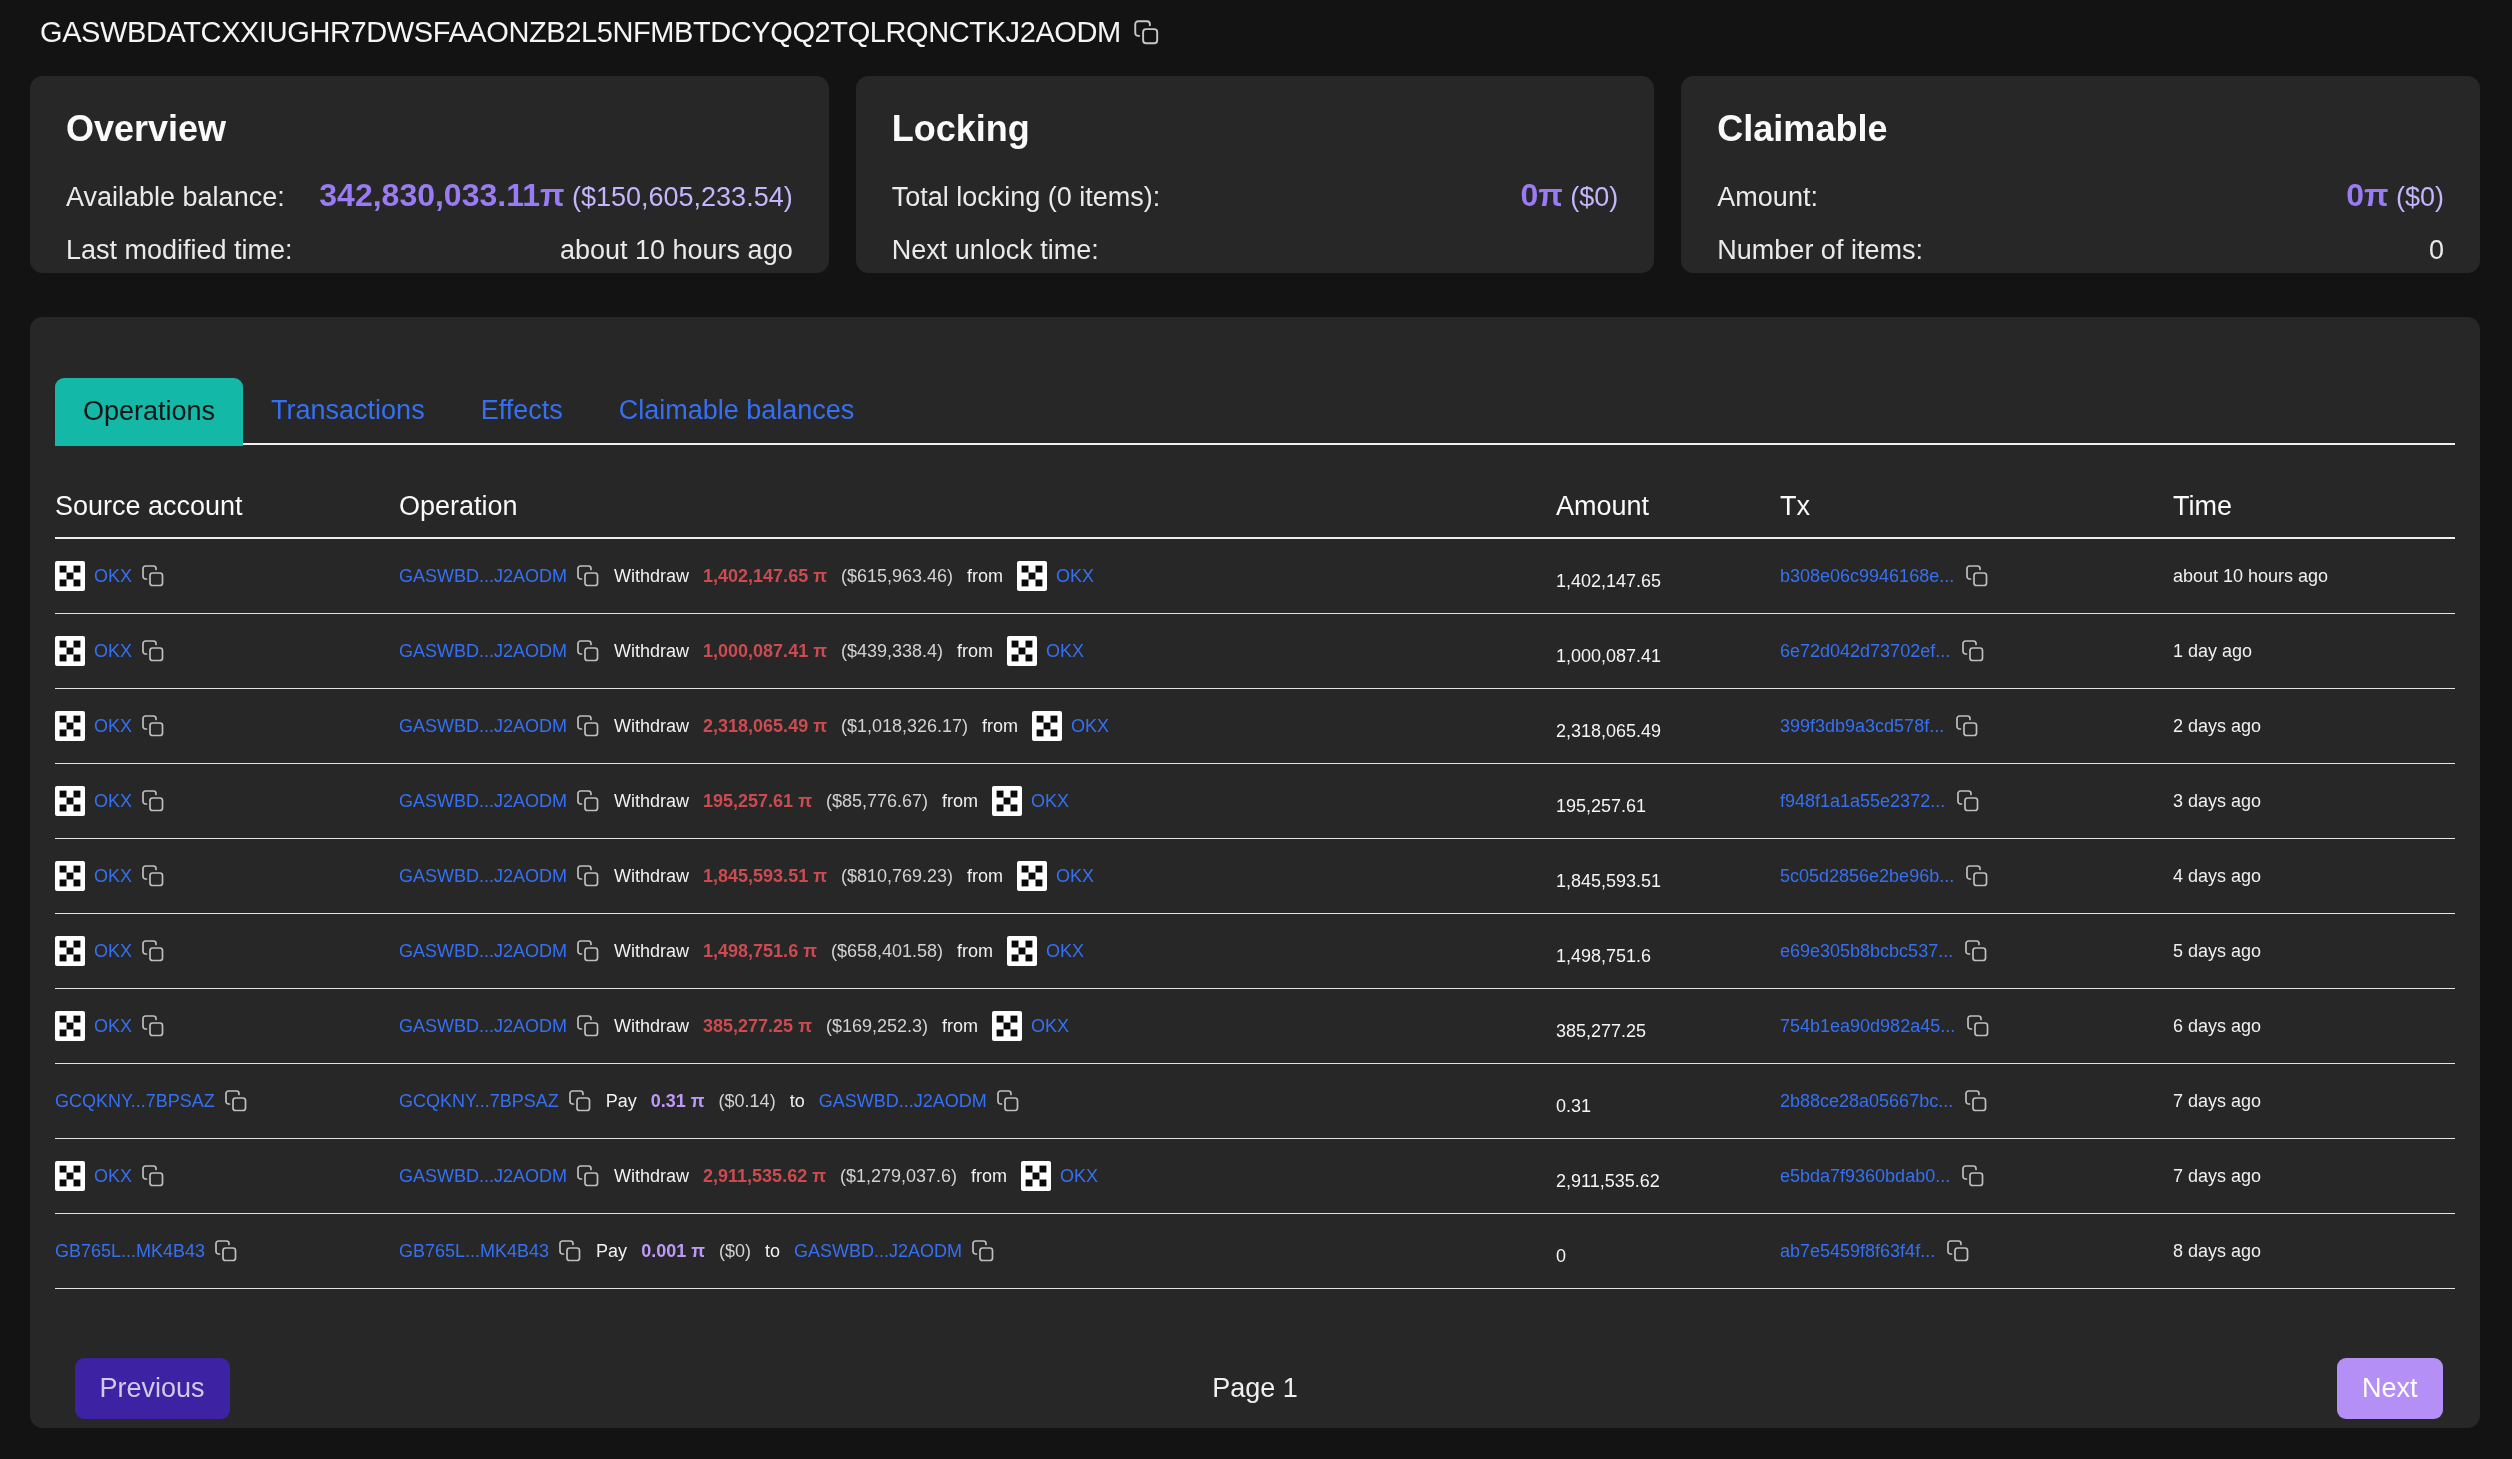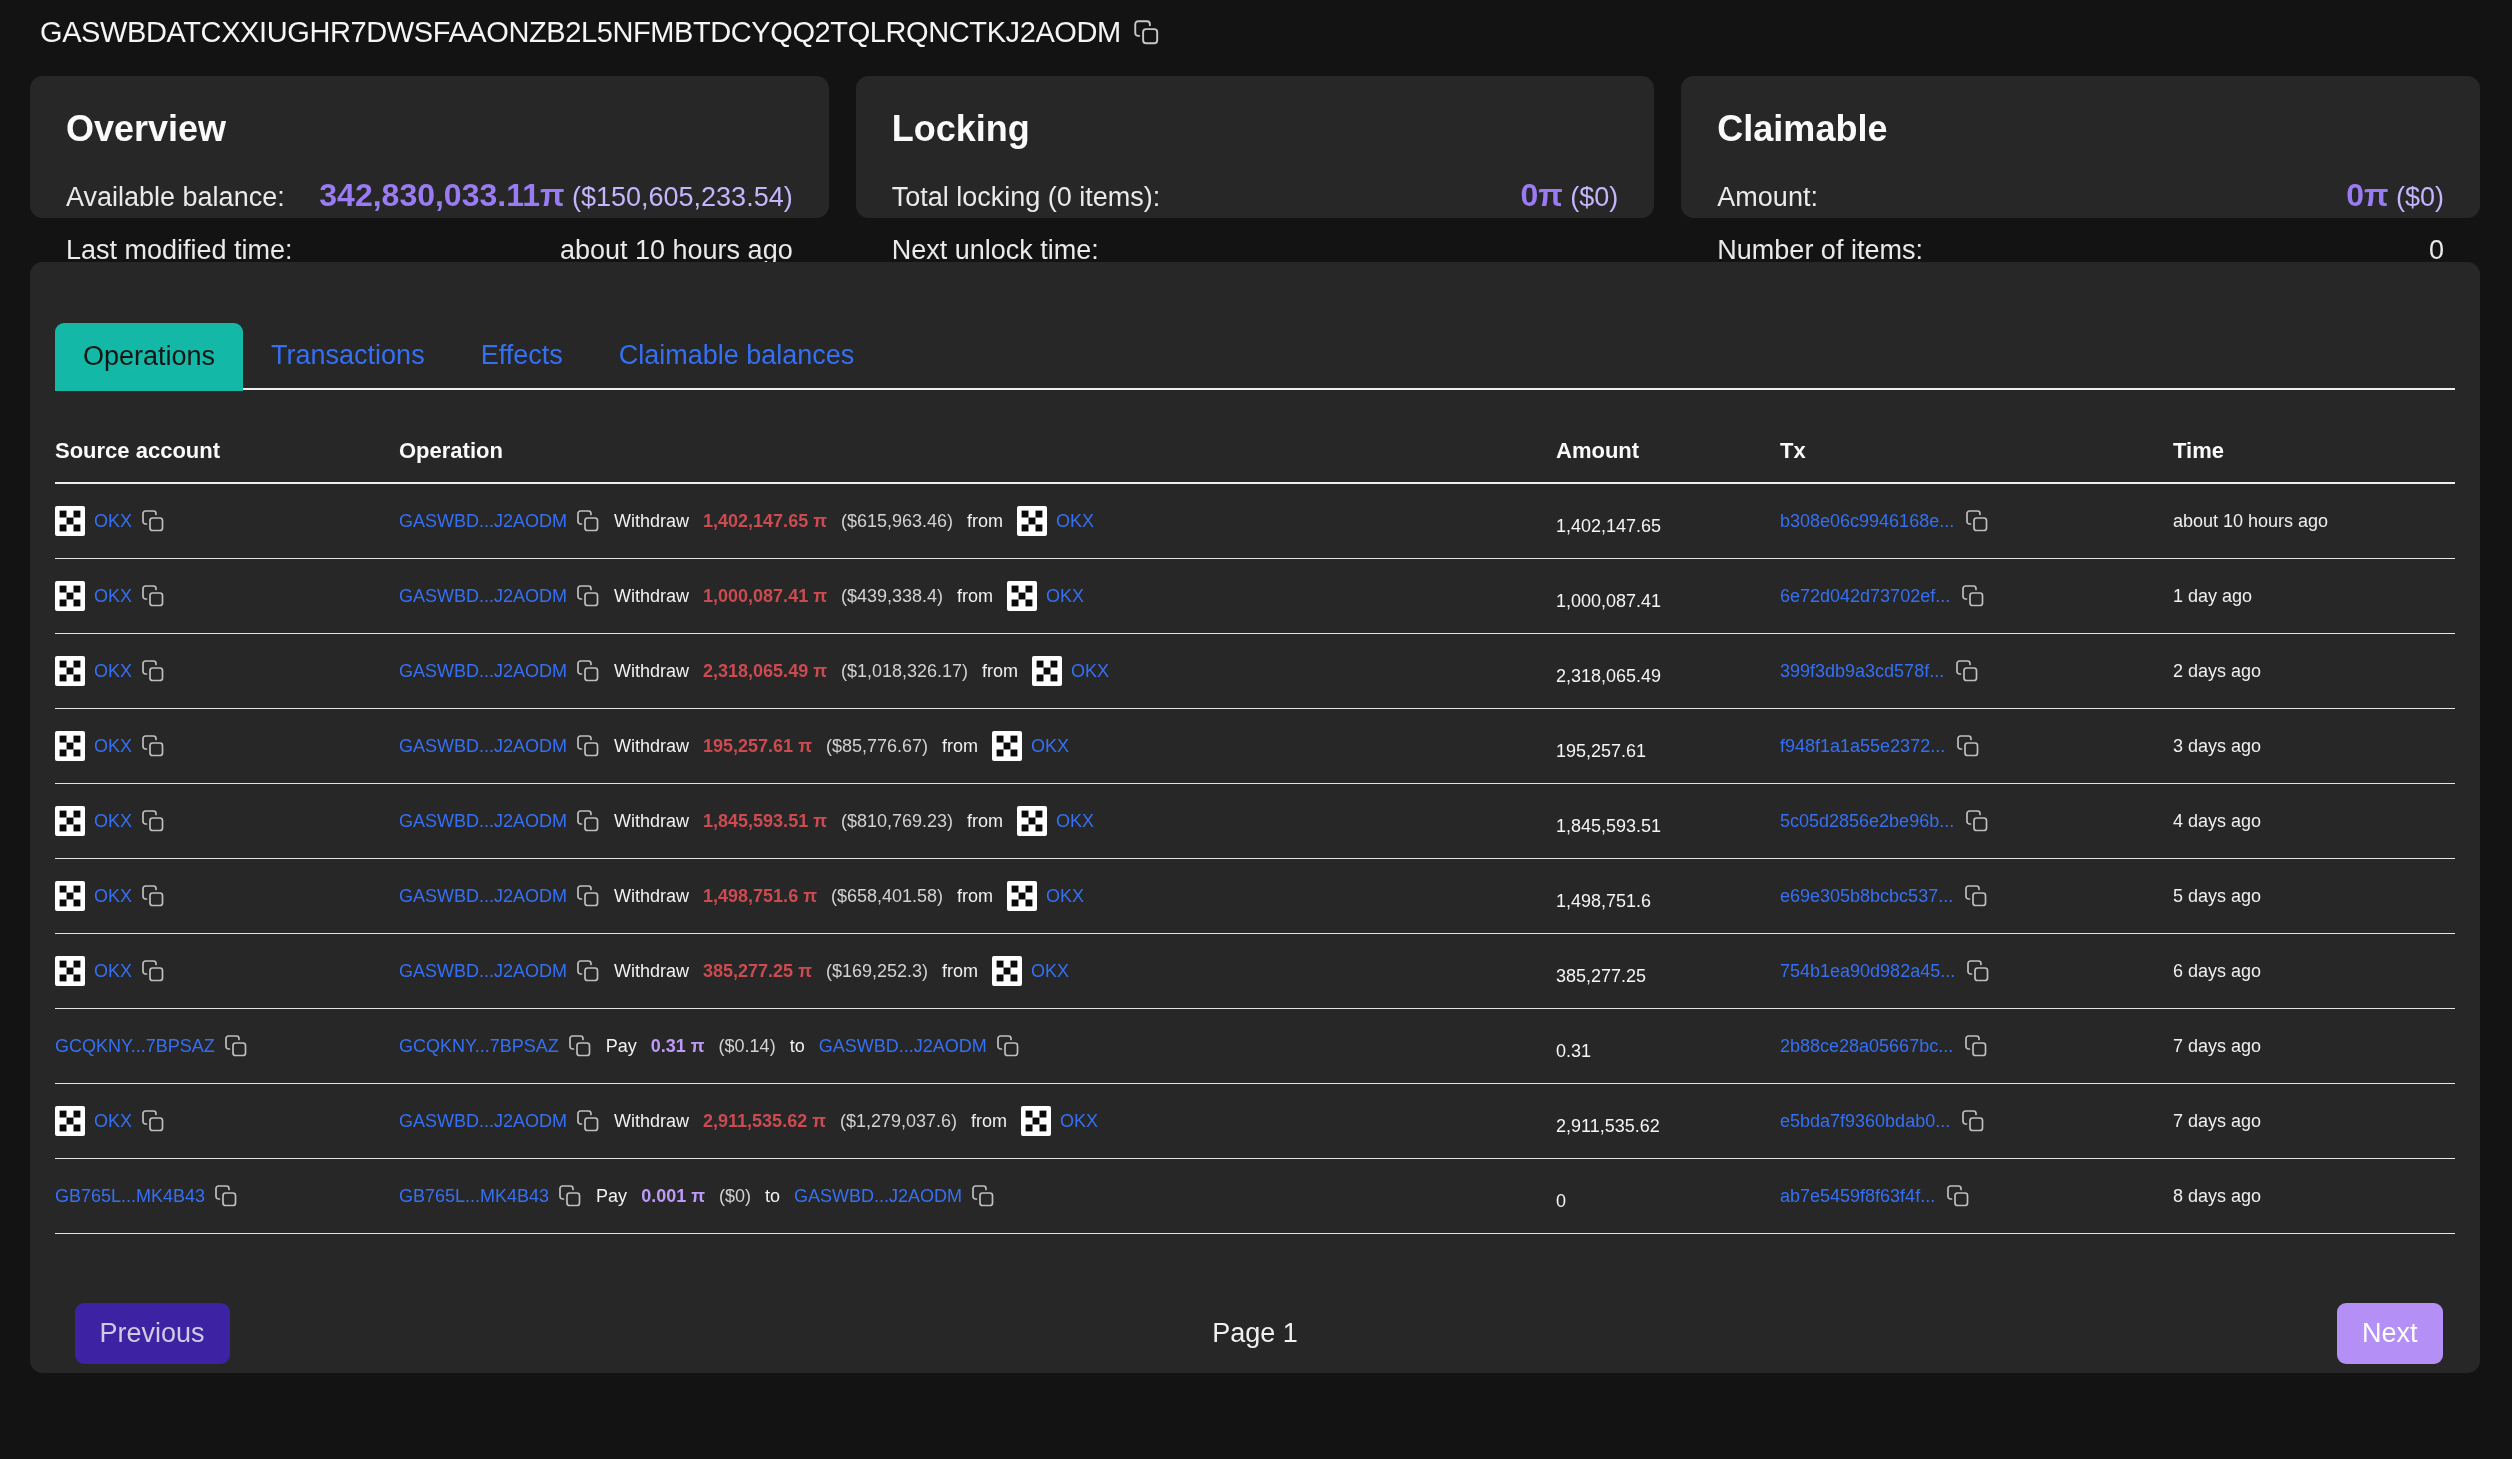--- a/index.html
+++ b/index.html
@@ -12,36 +12,36 @@
     overflow:hidden;
   }
   
   .address-bar { display:flex; align-items:center; gap:12.4px; padding:16px 0 0 40px; }
   .address-text { font-size:29px; letter-spacing:-0.4px; color:#f5f5f5; white-space:nowrap; }
   .copy-btn { display:inline-flex; width:27px; height:27px; color:#c7c7c7; cursor:pointer; flex:0 0 auto; }
   .copy-btn svg { width:100%; height:100%; }
   .copy-sm { width:24px; height:24px; color:#bfbfbf; }
   
   .cards { display:flex; gap:27px; margin:27px 32px 0 30px; }
-  .card { flex:1; background:var(--panel,#272727); border-radius:12.4px; padding:27px 36px; height:142px; }
+  .card { flex:1; background:var(--panel,#272727); border-radius:12.4px; padding:27px 36px; height:197px; }
   .card-title { font-size:36px; font-weight:700; color:#fafafa; margin:5.3px 0 27px; }
   .card-row { display:flex; justify-content:space-between; align-items:baseline; margin-top:21px; font-size:27px; color:#eaeaea; }
   .card-row .label { white-space:nowrap; }
   .card-row .value { text-align:right; white-space:nowrap; }
   .value-primary { color:var(--purple,#9b7bf4); font-weight:700; font-size:32px; }
   .value-usd { color:#c4b5fd; font-size:27px; font-weight:400; }
   
   .panel { margin:44px 32px 21px 30px; background:var(--panel,#272727); border-radius:12.4px; padding:60px 25px 9px 25px; position:relative; }
   .tabs { display:flex; align-items:flex-end; border-bottom:2.7px solid var(--divider,#efefef); }
   .tab { font-size:27px; padding:0 28px; height:66px; display:flex; align-items:center; color:var(--link,#3570f4); cursor:pointer; white-space:nowrap; }
   .tab.active { background:#14b8a6; color:#151515; border-radius:9px 9px 0 0; height:68px; margin-bottom:-2.7px; }
   
   .table { margin-top:30px; }
   .thead, .trow { display:grid; grid-template-columns:344px 1157px 224px 393px 1fr; align-items:center; }
-  .thead { height:64px; font-weight:700; font-size:22px; color:#fafafa; border-bottom:2.7px solid var(--divider,#efefef); }
+  .thead { height:64px; font-weight:400; font-size:27px; color:#fafafa; border-bottom:2.7px solid var(--divider,#efefef); }
   .trow { height:75px; border-bottom:1.8px solid var(--divider-row,#e3e3e3); font-size:18px; }
   .cell { display:flex; align-items:center; gap:10.7px; white-space:nowrap; overflow:hidden; }
   .cell-op { gap:14px; }
   a.link { color:var(--link,#3570f4); text-decoration:none; cursor:pointer; }
   .entity { display:inline-flex; align-items:center; gap:9px; }
   .okx-badge { width:30px; height:30px; display:inline-flex; flex:0 0 auto; }
   .amt-red { color:var(--red,#cb4b50); font-weight:700; }
   .amt-purple { color:var(--purple-soft,#bd9af9); font-weight:700; }
   .usd { color:#d2d2d2; }
   .verb, .connector { color:#f2f2f2; }

